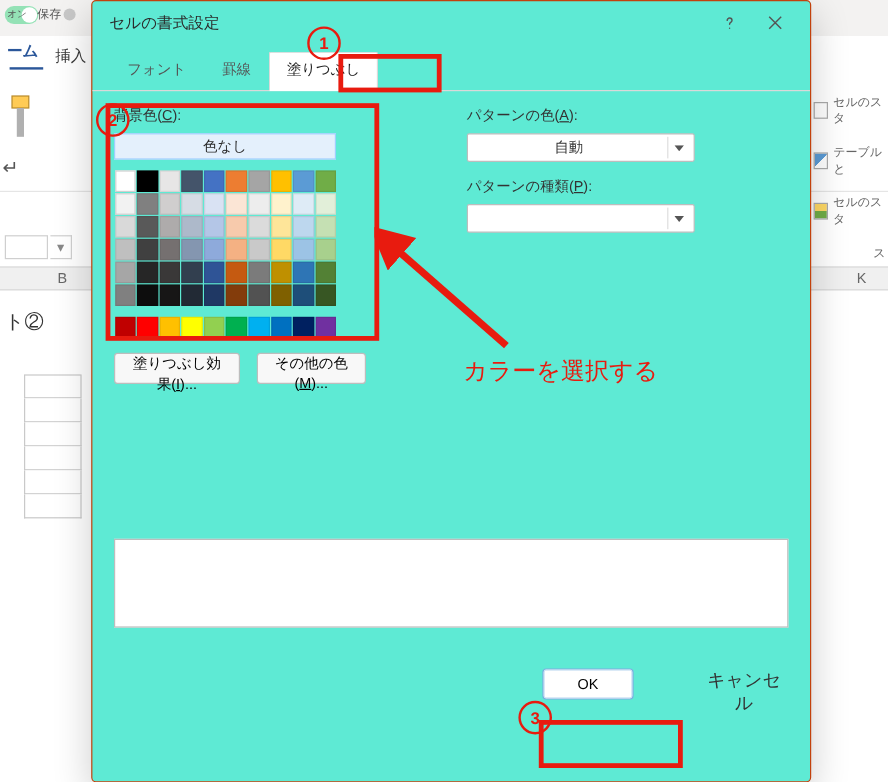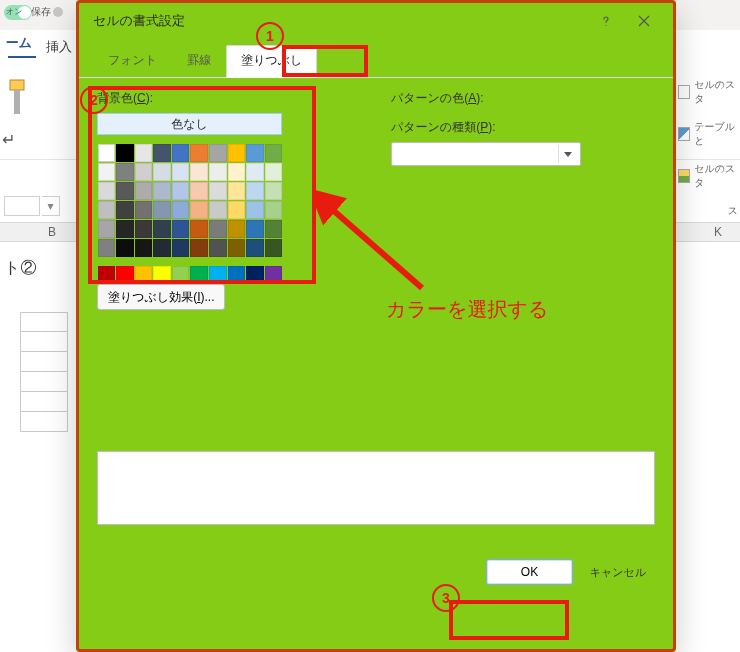--- a/index.html
+++ b/index.html
@@ -118,22 +118,22 @@
     display: inline-block;
     border: 1px solid #aaa;
     background: #fff;
   }
 
   
   .dialog {
     position: absolute;
     left: 76px; top: 0px;
     width: 600px; height: 652px;
-    background: #84cc16;
-    border: 3px solid #c2410c;
+    background: #5eead4;
+    border: 1px solid #c2410c;
     border-radius: 4px;
     box-shadow: 0 10px 32px rgba(0,0,0,0.2);
   }
   .titlebar {
     height: 36px;
     display: flex; align-items: center;
     padding: 0 10px 0 14px;
   }
   .titlebar-title {
     font-size: 13px; color: #2b2b2b;
@@ -201,21 +201,21 @@
   .sw {
     width: 18px; height: 18px;
     margin: 0.5px;
     border: 1px solid rgba(0,0,0,0.08);
     cursor: pointer;
   }
   .sw.light { border: 1px solid #cfcfcf; }
   .palette-gap { height: 8px; }
 
   .fill-buttons {
-    margin-top: 0;
+    margin-top: 12px;
     display: flex; gap: 14px;
   }
   .winbtn {
     height: 26px;
     padding: 0 10px;
     border: 1px solid #bdbdbd;
     background: #f8f8f8;
     font-size: 12px;
     cursor: pointer;
     border-radius: 3px;
@@ -257,32 +257,33 @@
     display: flex; flex-direction: column; align-items: flex-end; gap: 14px;
   }
   .clear-btn-row {
     display: flex;
     margin-bottom: 6px;
   }
   .okcancel-row {
     display: flex; gap: 8px;
   }
   .ok-btn {
-    width: 87px; height: 26px;
+    width: 76px; height: 26px;
     border: 1px solid #7aaee0;
     background: #fff;
     border-radius: 3px;
     font-size: 12px; cursor: pointer;
     box-shadow: 0 0 0 1px #cfe3f5 inset;
   }
   .cancel-btn {
     width: 74px; height: 26px;
     border: none; background: transparent;
-    font-size: 11px; cursor: pointer;
+    font-size: 15px; cursor: pointer;
     color: #333;
+    margin-left: 47px;
   }
 
   
   .ann-frame {
     position: absolute;
     border: 4px solid #e81b0f;
     pointer-events: none;
   }
   .callout {
     position: absolute;
@@ -473,26 +474,37 @@
             <div class="sw" style="background: rgb(0, 112, 192);"></div>
             <div class="sw" style="background: rgb(0, 32, 96);"></div>
             <div class="sw" style="background: rgb(112, 48, 160);"></div>
           </div>
       </div>
 
       <div class="fill-buttons">
         <button class="winbtn">
           <span>塗りつぶし効果(</span><span class="ul">I</span><span>)...</span>
         </button>
+        <button class="winbtn">
+          <span>その他の色(</span><span class="ul">M</span><span>)...</span>
+        </button>
       </div>
     </div>
 
     <div class="right-col" style="padding-left:60px">
       <div class="section-label">
         <span>パターンの色(</span><span class="ul">A</span><span>):</span>
+      </div>
+      <div class="select">
+        <span class="select-text">自動</span>
+        <span class="select-chev">
+          <svg width="8" height="5" viewBox="0 0 8 5">
+              <path d="M0 0l4 5 4-5" fill="#555"></path>
+            </svg>
+        </span>
       </div>
 
       <div class="section-label" style="margin-top:12px">
         <span>パターンの種類(</span><span class="ul">P</span><span>):</span>
       </div>
       <div class="select">
         <span class="select-text"></span>
         <span class="select-chev">
           <svg width="8" height="5" viewBox="0 0 8 5">
               <path d="M0 0l4 5 4-5" fill="#555"></path>

